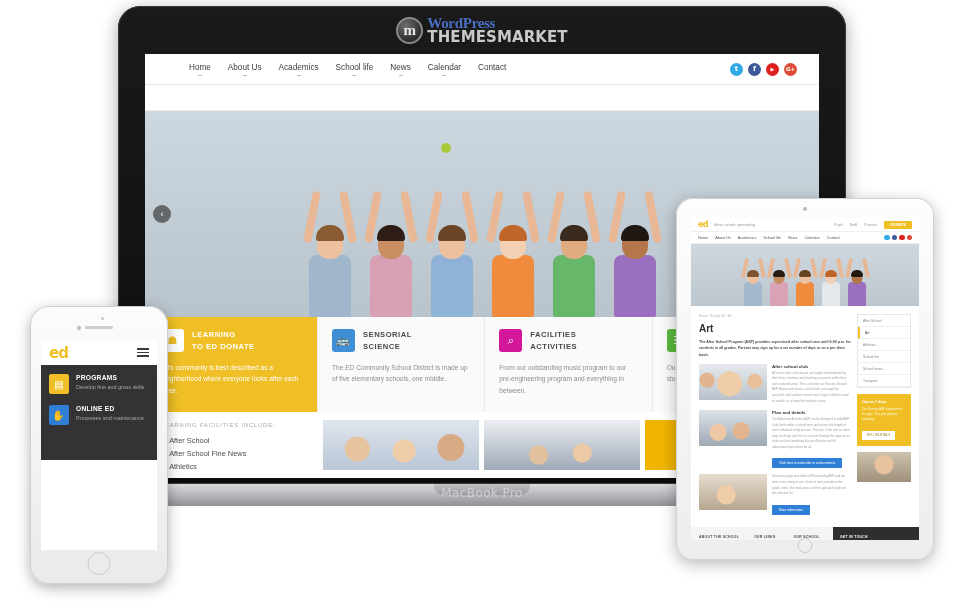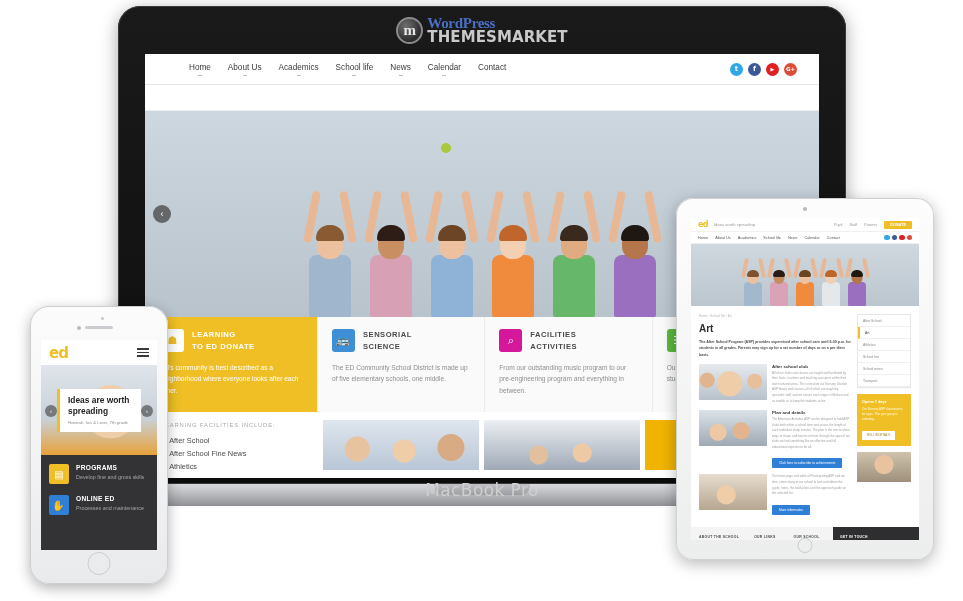--- a/index.html
+++ b/index.html
@@ -46,21 +46,21 @@
     border-radius: 0 0 10px 10px;
   }
   .laptop-notch {
     position: absolute; left: 50%; transform: translateX(-50%); top: 478px;
     width: 96px; height: 11px;
     background: linear-gradient(180deg,#bfc1c5,#9b9da1);
     border-radius: 0 0 9px 9px;
   }
   .macbook-label {
     position: absolute; left: 0; right: 0; bottom: 6px;
-    text-align: center; color: #cfcfcf; font-size: 17px; letter-spacing: .4px;
+    text-align: center; color: #cfcfcf; font-size: 12px; letter-spacing: .4px;
     font-family: "DejaVu Sans", sans-serif;
   }
 
   
   .site-nav {
     height: 31px; display: flex; align-items: center;
     padding: 0 22px 0 44px; border-bottom: 1px solid #e6e6e6; background:#fff;
   }
   .nav-list { display: flex; gap: 17px; flex: 1; }
   .nav-item { font-size: 8.2px; color: #3b3b3b; position: relative; padding-bottom: 4px; }
@@ -400,31 +400,20 @@
 
       <div class="ph-topbar">
         <div class="ed-logo">ed</div>
         <div class="burger">
             <i></i>
             <i></i>
             <i></i>
           </div>
       </div>
 
-      <div class="ph-hero">
-        <div class="mini-img" style="background:
-            radial-gradient(circle at 60% 52%, #f0cda9 26px, transparent 27px),
-            linear-gradient(180deg,#dfe5ea 0%,#c8d0d7 60%,#e8a23a 100%)"></div>
-        <div class="ph-card">
-          <h3>Ideas are worth spreading</h3>
-          <p>Hannah, Ian &amp; Leon, 7th grade</p>
-        </div>
-        <div class="ph-arrow l">‹</div>
-        <div class="ph-arrow r">›</div>
-      </div>
 
       <div class="ph-dark">
         <div class="ph-row">
           <div class="ph-ico" style="background:#efbf25">▤</div>
           <div>
             <h4>PROGRAMS</h4>
             <p>Develop fine and gross skills</p>
           </div>
         </div>
         <div class="ph-row">

